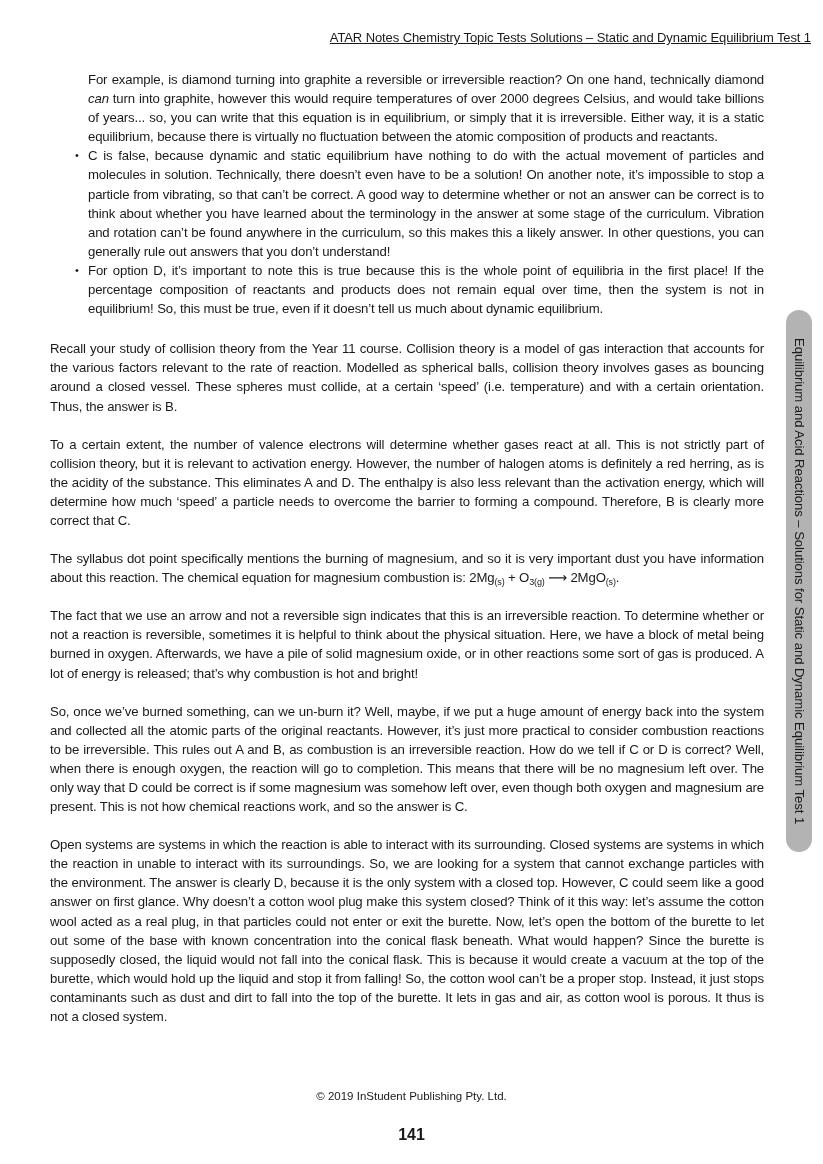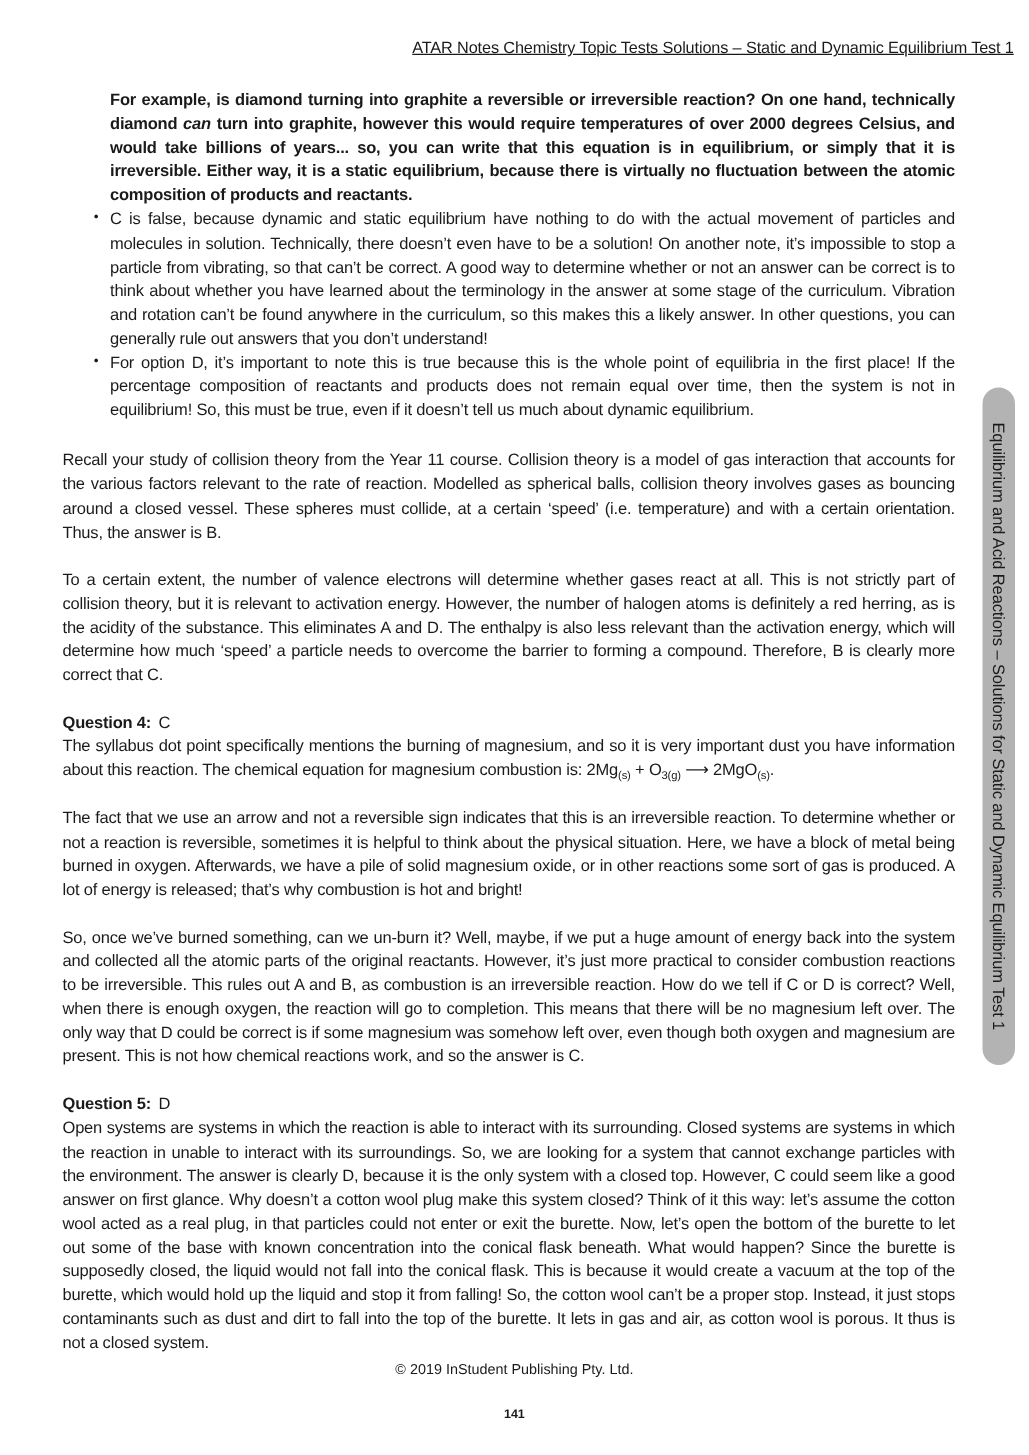--- a/index.html
+++ b/index.html
@@ -10,21 +10,21 @@
   .running-header {
     position: absolute; top: 30px; right: 12px;
     font-size: 13px; letter-spacing: -0.1px; white-space: nowrap; text-decoration: underline;
   }
   .content {
     position: absolute; left: 50px; top: 70px; width: 714px;
     font-size: 13.2px; line-height: 19.1px; text-align: justify;
     letter-spacing: -0.15px;
   }
   .content p { margin: 0; }
-  .indent { padding-left: 38px; font-weight: bold; }
+  .indent { padding-left: 38px; }
   ul.bullets { list-style: none; margin: 0; padding: 0; }
   ul.bullets li { position: relative; padding-left: 38px; }
   ul.bullets li .dot {
     position: absolute; left: 25px; top: 0; font-size: 11px;
   }
   .gap { height: 19px; }
   .q-head { font-weight: bold; }
   .q-head .ans { font-weight: normal; margin-left: 6px; }
   sub { font-size: 9px; vertical-align: -3px; line-height: 0; }
   .side-tab {
@@ -32,21 +32,21 @@
     background: #b3b3b3; border-radius: 13px;
     display: flex; align-items: center; justify-content: center;
   }
   .side-tab span {
     writing-mode: vertical-rl; font-size: 13.2px; color: #1a1a1a;
     white-space: nowrap; letter-spacing: -0.1px;
   }
   .footer {
     position: absolute; left: 0; width: 823px; text-align: center;
   }
-  .page-number { top: 1126px; font-weight: bold; font-size: 10px; }
+  .page-number { top: 1126px; font-weight: bold; font-size: 16px; }
   .copyright { top: 1090px; font-size: 11.5px; }
 </style>
 </head>
 <body>
 
 <div class="running-header">ATAR Notes Chemistry Topic Tests Solutions – Static and Dynamic Equilibrium Test 1</div>
 
 <div class="content">
 
   <p class="indent"><span>For example, is diamond turning into graphite a reversible or irreversible reaction?  On one hand, technically diamond </span><em>can</em><span> turn into graphite, however this would require temperatures of over 2000 degrees Celsius, and would take billions of years... so, you can write that this equation is in equilibrium, or simply that it is irreversible. Either way, it is a static equilibrium, because there is virtually no fluctuation between the atomic composition of products and reactants.</span></p>
@@ -63,30 +63,28 @@
   </ul>
 
   <div class="gap" style="height:21px"></div>
 
   <p>Recall your study of collision theory from the Year 11 course. Collision theory is a model of gas interaction that accounts for the various factors relevant to the rate of reaction.  Modelled as spherical balls, collision theory involves gases as bouncing around a closed vessel. These spheres must collide, at a certain ‘speed’ (i.e. temperature) and with a certain orientation. Thus, the answer is B.</p>
   <div class="gap"></div>
   <p>To a certain extent, the number of valence electrons will determine whether gases react at all. This is not strictly part of collision theory, but it is relevant to activation energy. However, the number of halogen atoms is definitely a red herring, as is the acidity of the substance. This eliminates A and D. The enthalpy is also less relevant than the activation energy, which will determine how much ‘speed’ a particle needs to overcome the barrier to forming a compound. Therefore, B is clearly more correct that C.</p>
 
   <div class="gap"></div>
 
-  <p class="q-head"><span>Question 4:</span><span class="ans">C</span></p>
   <p><span>The syllabus dot point specifically mentions the burning of magnesium, and so it is very important dust you have information about this reaction. The chemical equation for magnesium combustion is: </span><span><span>2Mg</span><sub>(s)</sub><span> + </span><span>O</span><sub>3(g)</sub><span> ⟶ </span><span>2MgO</span><sub>(s)</sub><span>.</span></span></p>
   <div class="gap"></div>
   <p>The fact that we use an arrow and not a reversible sign indicates that this is an irreversible reaction.  To determine whether or not a reaction is reversible, sometimes it is helpful to think about the physical situation. Here, we have a block of metal being burned in oxygen.  Afterwards, we have a pile of solid magnesium oxide, or in other reactions some sort of gas is produced. A lot of energy is released; that’s why combustion is hot and bright!</p>
   <div class="gap"></div>
   <p>So, once we’ve burned something, can we un-burn it?  Well, maybe, if we put a huge amount of energy back into the system and collected all the atomic parts of the original reactants.  However, it’s just more practical to consider combustion reactions to be irreversible. This rules out A and B, as combustion is an irreversible reaction. How do we tell if C or D is correct? Well, when there is enough oxygen, the reaction will go to completion. This means that there will be no magnesium left over.  The only way that D could be correct is if some magnesium was somehow left over, even though both oxygen and magnesium are present. This is not how chemical reactions work, and so the answer is C.</p>
 
   <div class="gap"></div>
 
-  <p class="q-head"><span>Question 5:</span><span class="ans">D</span></p>
   <p>Open systems are systems in which the reaction is able to interact with its surrounding.  Closed systems are systems in which the reaction in unable to interact with its surroundings. So, we are looking for a system that cannot exchange particles with the environment.  The answer is clearly D, because it is the only system with a closed top.  However, C could seem like a good answer on first glance. Why doesn’t a cotton wool plug make this system closed? Think of it this way:  let’s assume the cotton wool acted as a real plug, in that particles could not enter or exit the burette.  Now, let’s open the bottom of the burette to let out some of the base with known concentration into the conical flask beneath. What would happen? Since the burette is supposedly closed, the liquid would not fall into the conical flask.  This is because it would create a vacuum at the top of the burette, which would hold up the liquid and stop it from falling! So, the cotton wool can’t be a proper stop. Instead, it just stops contaminants such as dust and dirt to fall into the top of the burette.  It lets in gas and air, as cotton wool is porous. It thus is not a closed system.</p>
 </div>
 
 <div class="side-tab">
   <span>Equilibrium and Acid Reactions – Solutions for Static and Dynamic Equilibrium Test 1</span>
 </div>
 
 <div class="footer page-number">141</div>
 <div class="footer copyright">© 2019 InStudent Publishing Pty. Ltd.</div>
 

